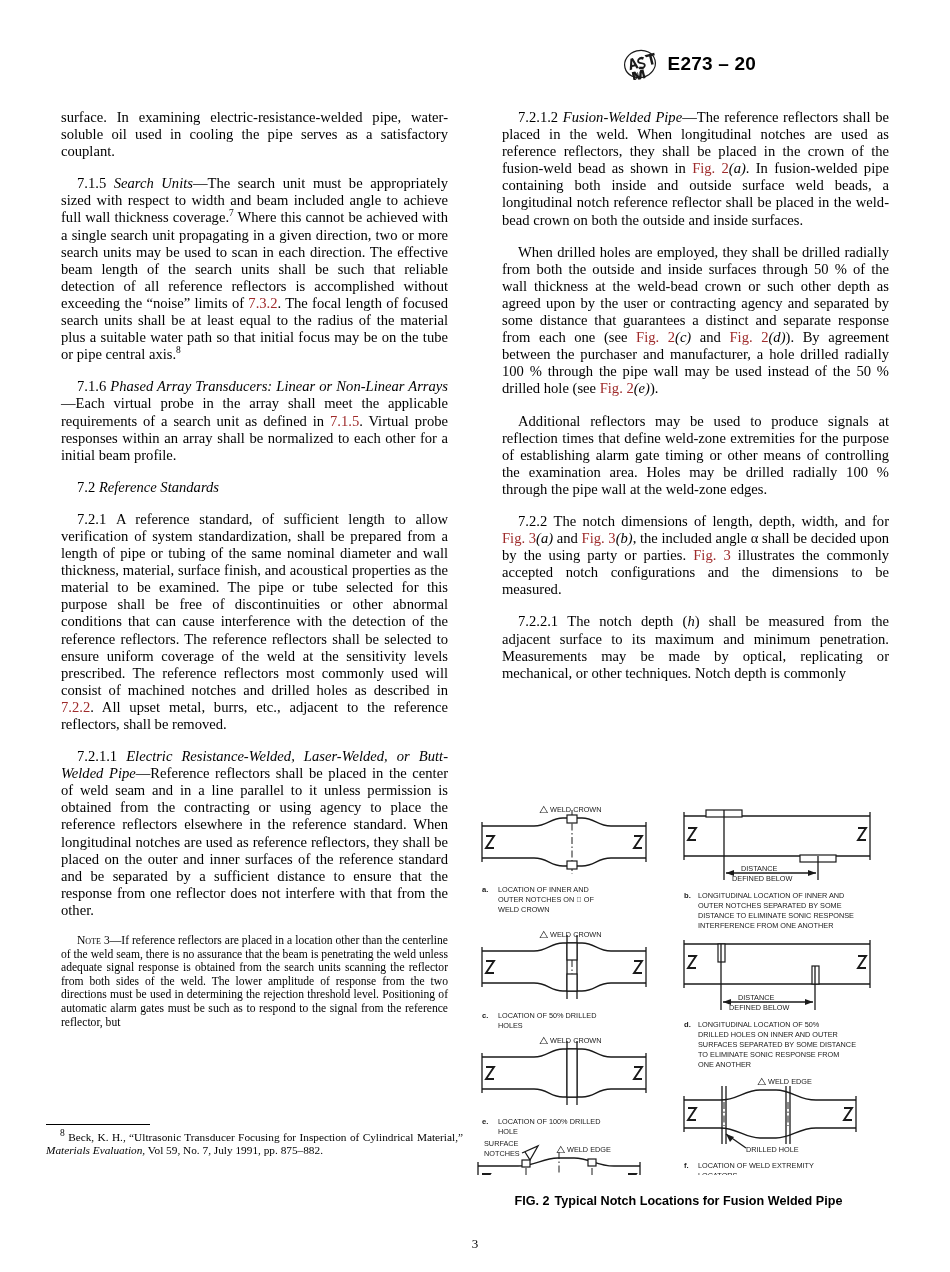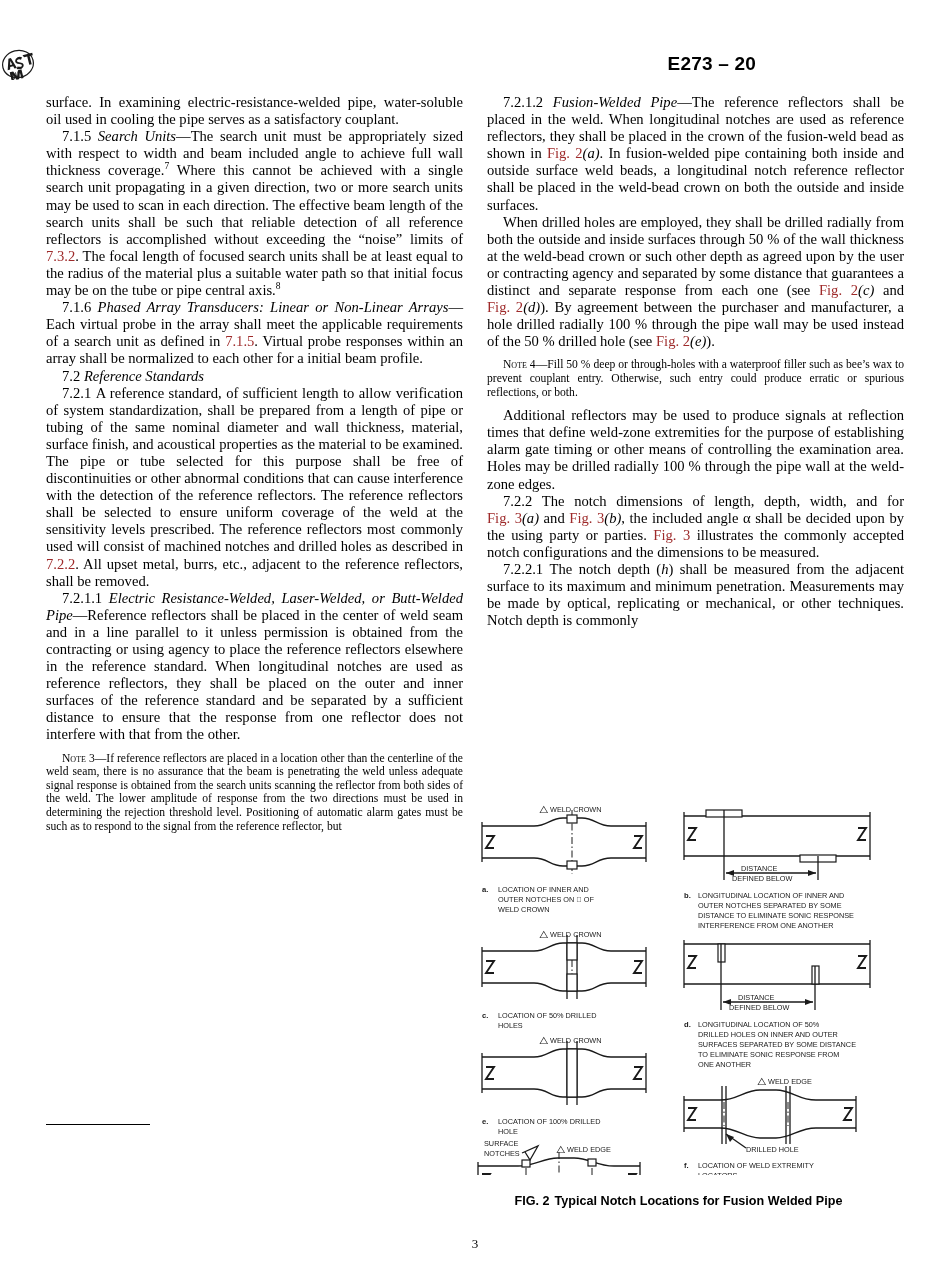--- a/index.html
+++ b/index.html
@@ -9,34 +9,34 @@
     font-family:"Liberation Serif", serif;
     color:#000;
     position:relative;
     overflow:hidden;
   }
   .page { position:relative; width:950px; height:1272px; }
 
   
   .header {
     position:absolute; top:48px; left:0; width:756px;
-    display:flex; justify-content:space-between; align-items:center; gap:10px;
+    display:flex; justify-content:flex-end; align-items:center; gap:10px;
   }
   .astm-logo { width:36px; height:32px; display:block; }
   .std-desig {
     font-family:"Liberation Sans", sans-serif;
     font-weight:bold; font-size:19px; letter-spacing:0.2px;
   }
 
   
   .col { position:absolute; top:94px; width:417px; }
   .col-left  { left:46px; }
   .col-right { left:487px; }
 
-  p { margin:0; text-align:justify; text-justify:inter-word;
+  p { margin:15px; text-align:justify; text-justify:inter-word;
       font-size:14.6px; line-height:17.1px; hyphens:auto;
       -webkit-hyphens:auto; }
   p.ind { text-indent:16px; }
   p.cont { text-indent:0; }
   i, .it { font-style:italic; }
   .xref { color:#9e2a2a; }
   .fnref { font-size:9.5px; vertical-align:super; line-height:0; }
   .note { font-size:11.6px; line-height:13.6px; text-indent:16px;
           text-align:justify; margin-top:8px; }
   .sc { font-variant:small-caps; }
@@ -99,30 +99,30 @@
 
     <p class="ind"><span>7.2.1</span>&nbsp;<span>A reference standard, of sufficient length to allow verification of system standardization, shall be prepared from a length of pipe or tubing of the same nominal diameter and wall thickness, material, surface finish, and acoustical properties as the material to be examined. The pipe or tube selected for this purpose shall be free of discontinuities or other abnormal conditions that can cause interference with the detection of the reference reflectors. The reference reflectors shall be selected to ensure uniform coverage of the weld at the sensitivity levels prescribed. The reference reflectors most commonly used will consist of machined notches and drilled holes as described in </span><span class="xref">7.2.2</span><span>. All upset metal, burrs, etc., adjacent to the reference reflectors, shall be removed.</span></p>
 
     <p class="ind"><span>7.2.1.1</span>&nbsp;<i>Electric Resistance-Welded, Laser-Welded, or Butt-Welded Pipe</i><span>—Reference reflectors shall be placed in the center of weld seam and in a line parallel to it unless permission is obtained from the contracting or using agency to place the reference reflectors elsewhere in the reference standard. When longitudinal notches are used as reference reflectors, they shall be placed on the outer and inner surfaces of the reference standard and be separated by a sufficient distance to ensure that the response from one reflector does not interfere with that from the other.</span></p>
 
     <p class="note"><span class="sc">Note 3</span><span>—If reference reflectors are placed in a location other than the centerline of the weld seam, there is no assurance that the beam is penetrating the weld unless adequate signal response is obtained from the search units scanning the reflector from both sides of the weld. The lower amplitude of response from the two directions must be used in determining the rejection threshold level. Positioning of automatic alarm gates must be such as to respond to the signal from the reference reflector, but</span></p>
   </div>
 
   <div class="fn-wrap">
     <div class="fn-rule"></div>
+    <p class="fn"><span class="fnref">8</span><span> Beck, K. H., “Ultrasonic Transducer Focusing for Inspection of Cylindrical Material,” </span><i>Materials Evaluation,</i><span> Vol 59, No. 7, July 1991, pp. 875–882.</span></p>
   </div>
 
   <div class="col col-right">
 
 
     <p class="ind"><span>7.2.1.2</span>&nbsp;<i>Fusion-Welded Pipe</i><span>—The reference reflectors shall be placed in the weld. When longitudinal notches are used as reference reflectors, they shall be placed in the crown of the fusion-weld bead as shown in </span><span class="nb"><span class="xref">Fig. 2</span><i>(a)</i></span><span>. In fusion-welded pipe containing both inside and outside surface weld beads, a longitudinal notch reference reflector shall be placed in the weld-bead crown on both the outside and inside surfaces.</span></p>
 
     <p class="ind"><span>When drilled holes are employed, they shall be drilled radially from both the outside and inside surfaces through 50 % of the wall thickness at the weld-bead crown or such other depth as agreed upon by the user or contracting agency and separated by some distance that guarantees a distinct and separate response from each one (see </span><span class="nb"><span class="xref">Fig. 2</span><i>(c)</i></span><span> and </span><span class="nb"><span class="xref">Fig. 2</span><i>(d)</i></span><span>). By agreement between the purchaser and manufacturer, a hole drilled radially 100 % through the pipe wall may be used instead of the 50 % drilled hole (see </span><span class="nb"><span class="xref">Fig. 2</span><i>(e)</i></span><span>).</span></p>
 
-    <p class="note"><span class="sc">Note 4</span><span>—Fill 50 % deep or through-holes with a waterproof filler such as bee’s wax to prevent couplant entry. Otherwise, such entry could produce erratic or spurious reflections, or both.</span></p>
 
     <p class="ind" style="margin-top:8px;"><span>Additional reflectors may be used to produce signals at reflection times that define weld-zone extremities for the purpose of establishing alarm gate timing or other means of controlling the examination area. Holes may be drilled radially 100 % through the pipe wall at the weld-zone edges.</span></p>
 
     <p class="ind"><span>7.2.2</span>&nbsp;<span>The notch dimensions of length, depth, width, and for </span><span class="nb"><span class="xref">Fig. 3</span><i>(a)</i></span><span> and </span><span class="nb"><span class="xref">Fig. 3</span><i>(b)</i></span><span>, the included angle α shall be decided upon by the using party or parties. </span><span class="xref">Fig. 3</span><span> illustrates the commonly accepted notch configurations and the dimensions to be measured.</span></p>
 
     <p class="ind"><span>7.2.2.1</span>&nbsp;<span>The notch depth (</span><i>h</i><span>) shall be measured from the adjacent surface to its maximum and minimum penetration. Measurements may be made by optical, replicating or mechanical, or other techniques. Notch depth is commonly</span></p>
   </div>
 
   <div class="figure">
     <svg class="fig-svg" viewBox="0 0 417 375">

